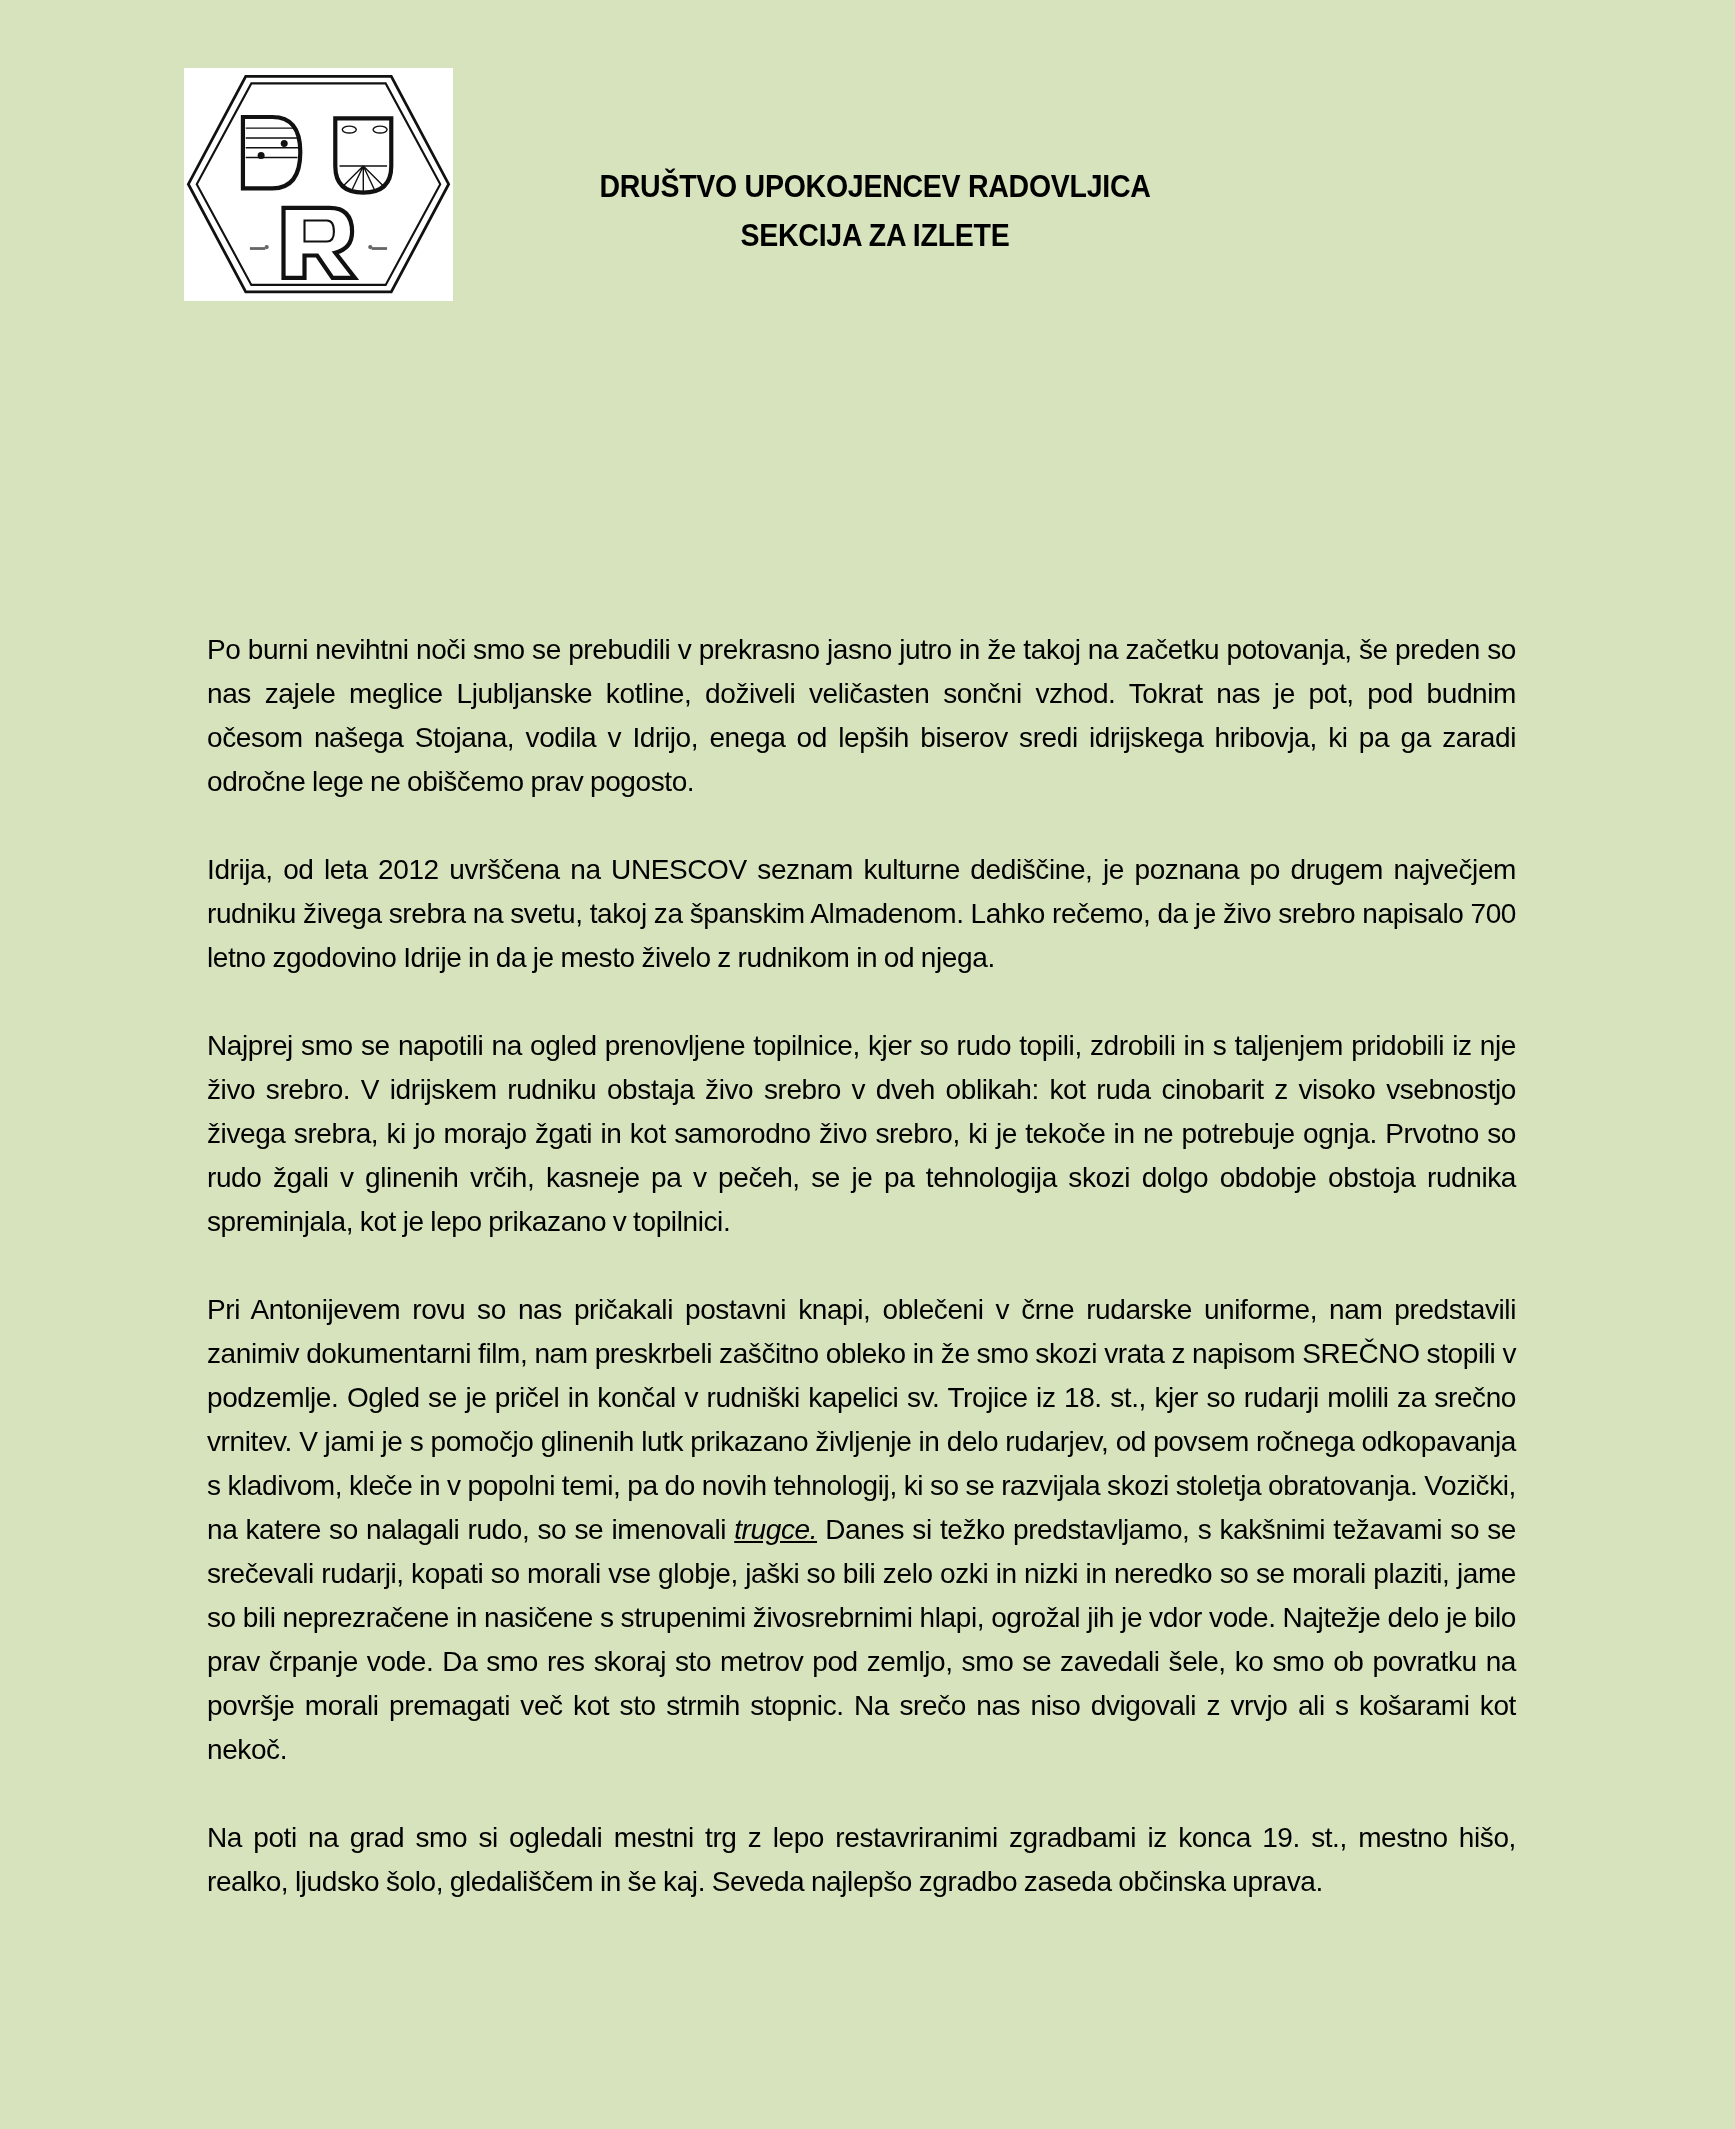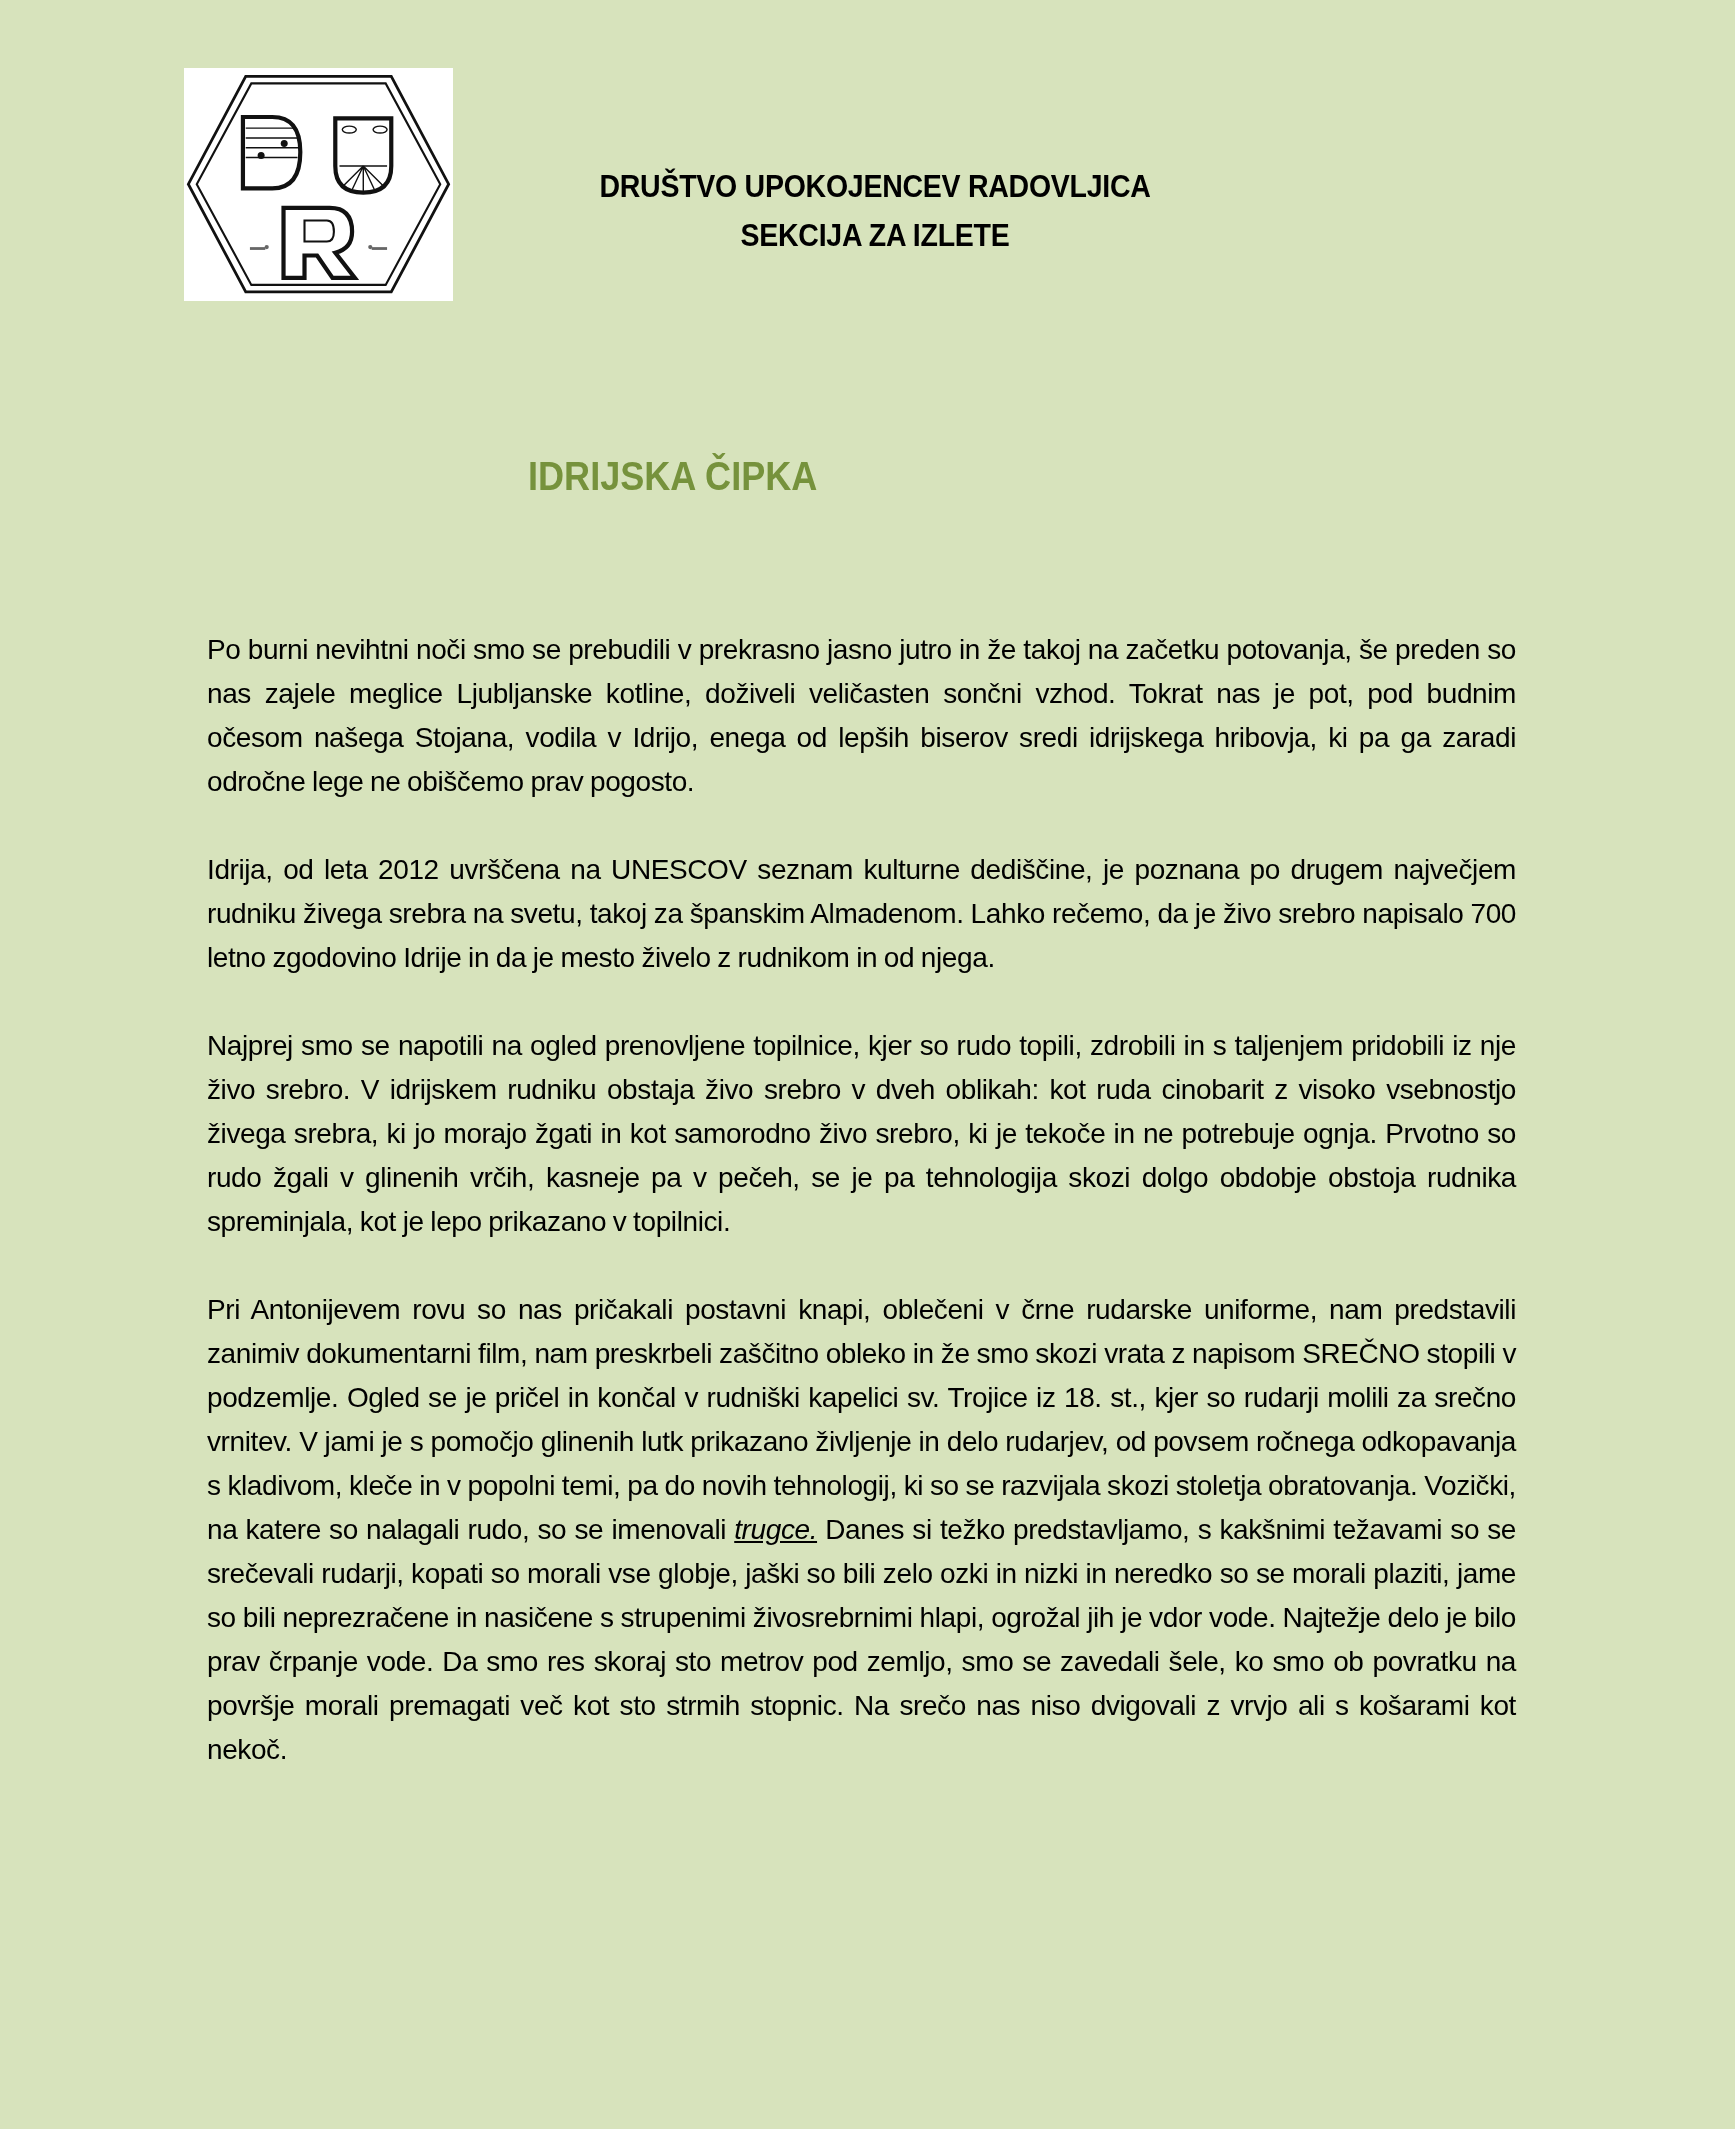--- a/index.html
+++ b/index.html
@@ -103,24 +103,22 @@
     </g>
   </svg>
 </div>
 
 <div class="org-header">
   <div>DRUŠTVO UPOKOJENCEV RADOVLJICA</div>
   <div>SEKCIJA ZA IZLETE</div>
 </div>
 
 <div class="title-block">
-  <div class="title-row title-row2">
-    <span class="title-text">IDRIJSKA ČIPKA</span>
-  </div>
 </div>
 
 <div class="content">
   <p class="para">Po burni nevihtni noči smo se prebudili v prekrasno jasno jutro in že takoj na začetku potovanja, še preden so nas zajele meglice Ljubljanske kotline, doživeli veličasten sončni vzhod. Tokrat nas je pot, pod budnim očesom našega Stojana, vodila v Idrijo, enega od lepših biserov sredi idrijskega hribovja, ki pa ga zaradi odročne lege ne obiščemo prav pogosto.</p>
   <p class="para">Idrija, od leta 2012 uvrščena na UNESCOV seznam kulturne dediščine, je poznana po drugem največjem rudniku živega srebra na svetu, takoj za španskim Almadenom. Lahko rečemo, da je živo srebro napisalo 700 letno zgodovino Idrije in da je mesto živelo z rudnikom in od njega.</p>
   <p class="para">Najprej smo se napotili na ogled prenovljene topilnice, kjer so rudo topili, zdrobili in s taljenjem pridobili iz nje živo srebro. V idrijskem rudniku obstaja živo srebro v dveh oblikah: kot ruda cinobarit z visoko vsebnostjo živega srebra, ki jo morajo žgati in kot samorodno živo srebro, ki je tekoče in ne potrebuje ognja. Prvotno so rudo žgali v glinenih vrčih,  kasneje pa v pečeh, se je pa tehnologija skozi dolgo obdobje obstoja rudnika spreminjala, kot je lepo prikazano v topilnici.</p>
   <p class="para"><span>Pri Antonijevem rovu so nas pričakali postavni knapi, oblečeni v črne rudarske uniforme, nam predstavili zanimiv dokumentarni film, nam preskrbeli zaščitno obleko in že smo skozi vrata z napisom SREČNO stopili v podzemlje. Ogled se je pričel in končal v rudniški kapelici sv. Trojice iz 18. st., kjer  so rudarji molili za srečno vrnitev. V jami je s pomočjo glinenih lutk prikazano življenje in delo rudarjev, od povsem ročnega odkopavanja s kladivom, kleče in v popolni temi, pa do novih tehnologij, ki so se razvijala skozi stoletja obratovanja. Vozički, na katere so nalagali rudo, so se imenovali </span><em>trugce.</em><span> Danes si težko predstavljamo, s kakšnimi težavami so se srečevali rudarji, kopati so morali vse globje, jaški so bili zelo ozki in nizki in neredko so se morali plaziti, jame so bili neprezračene in nasičene s strupenimi živosrebrnimi hlapi, ogrožal jih je vdor vode. Najtežje delo je bilo prav črpanje vode. Da smo res skoraj sto metrov pod zemljo, smo se zavedali šele, ko smo ob povratku na površje morali premagati več kot sto strmih stopnic. Na srečo nas niso dvigovali z vrvjo ali s košarami kot nekoč.</span></p>
+  <p class="para">Na poti na grad smo si ogledali mestni trg z lepo restavriranimi zgradbami iz konca 19. st., mestno hišo, realko,  ljudsko šolo,  gledališčem in še kaj. Seveda najlepšo zgradbo zaseda občinska uprava.</p>
 </div>
 
 
 </body></html>

